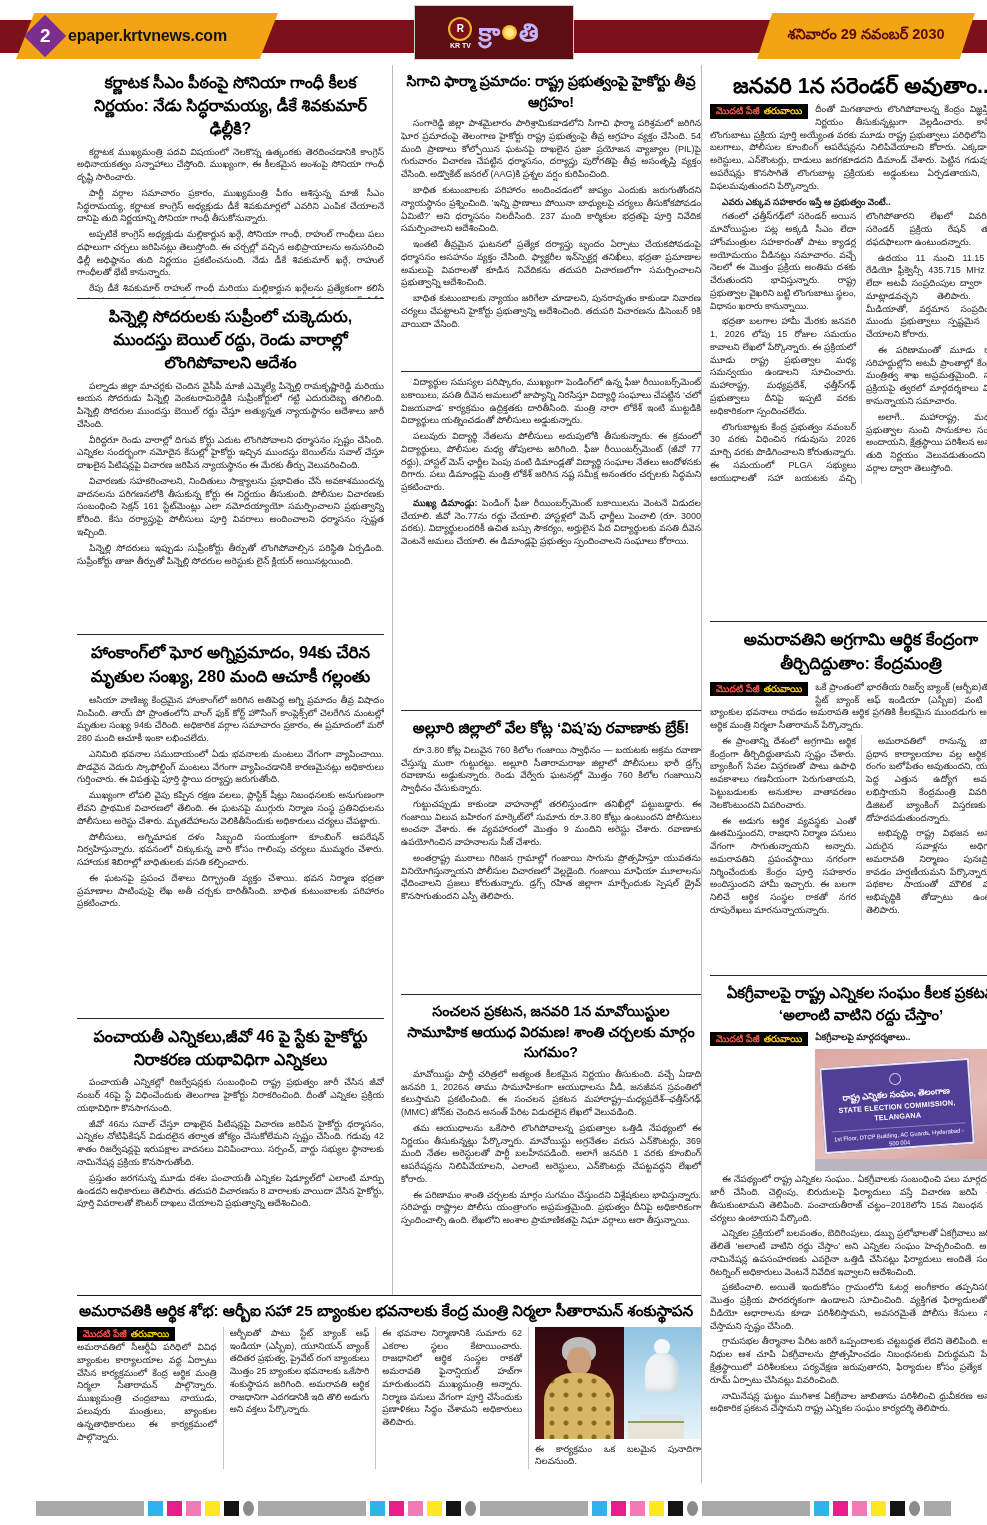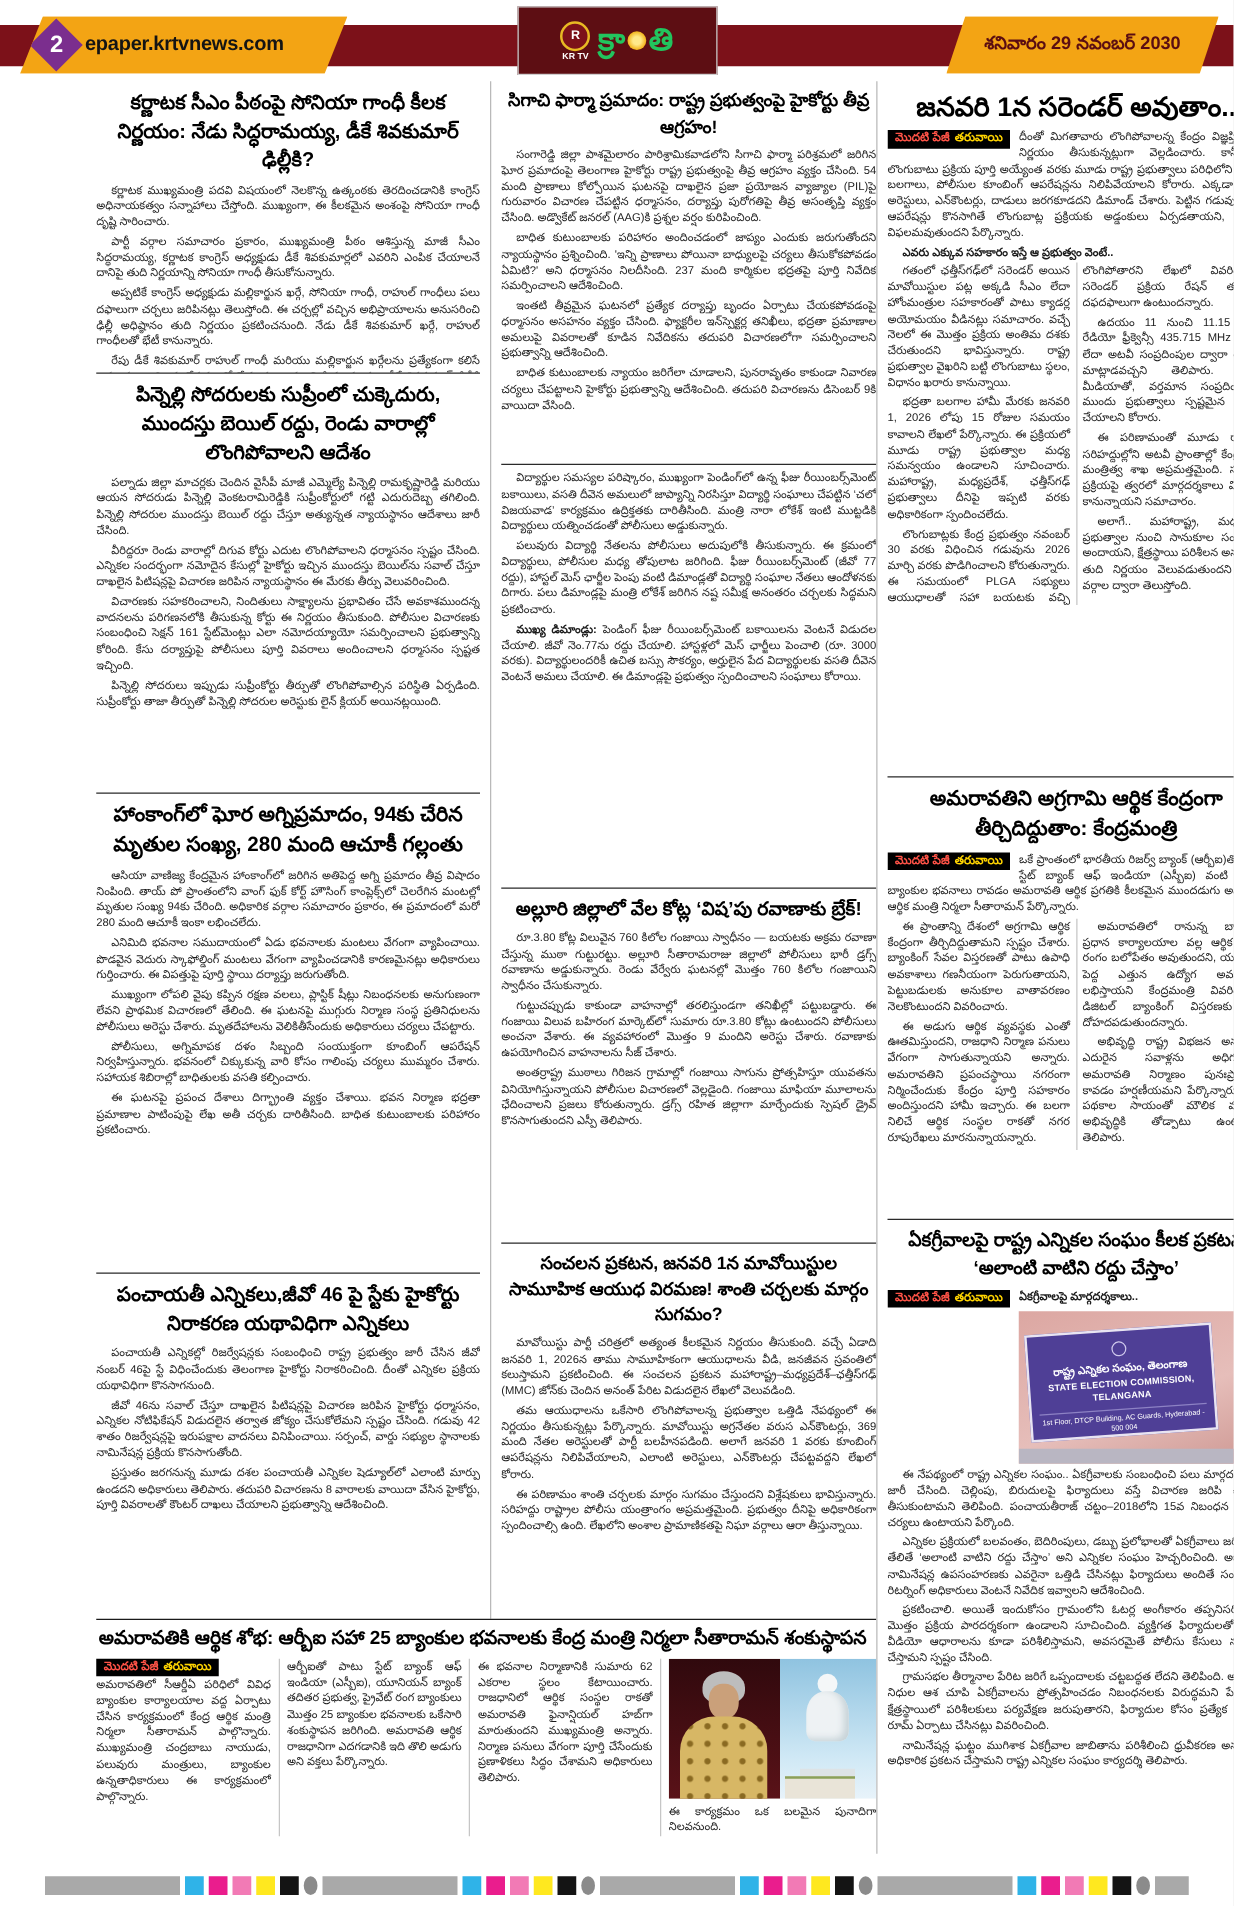--- a/index.html
+++ b/index.html
@@ -15,21 +15,21 @@
   .diamond{width:30px;height:30px;background:#7b2e8e;transform:rotate(45deg);display:flex;align-items:center;justify-content:center;flex:0 0 auto;}
   .diamond span{transform:rotate(-45deg);color:#fff;font-weight:bold;font-size:19px;}
   .site-text{font-weight:bold;font-size:16px;color:#141414;letter-spacing:-0.2px;}
   .date-text{font-weight:bold;font-size:14.5px;color:#5a0d12;}
   .logo-box{position:absolute;left:50%;top:5px;transform:translateX(-50%);width:158px;height:53px;background:#5d0e13;
             border:1px solid #cfcfcf;display:flex;align-items:center;justify-content:center;gap:6px;}
   .kr-stack{display:flex;flex-direction:column;align-items:center;gap:1px;}
   .kr-circle{width:20px;height:20px;border-radius:50%;border:2px solid #e8b923;background:#7c1119;color:#fff;
              font-size:10px;font-weight:bold;display:flex;align-items:center;justify-content:center;}
   .kr-label{color:#fff;font-size:7px;font-weight:bold;}
-  .logo-telugu{display:flex;align-items:center;gap:2px;color:#22c55e;font-weight:bold;font-size:25px;line-height:1;}
+  .logo-telugu{display:flex;align-items:center;gap:2px;color:#c4b5fd;font-weight:bold;font-size:25px;line-height:1;}
   .logo-sun{width:15px;height:15px;border-radius:50%;background:radial-gradient(circle,#ffe98a 30%,#f2b218 70%);}
 
   
   .content{position:absolute;top:65px;left:30px;width:935px;height:1418px;display:flex;margin-left:47px;}
   .left-region{width:624px;display:flex;flex-direction:column;}
   .two-cols{display:flex;height:1230px;}
   .col{box-sizing:border-box;}
   .col1{width:316px;padding-right:8px;border-right:1px solid #b9b9b9;}
   .col2{width:308px;padding-left:8px;}
   .col3{width:311px;box-sizing:border-box;border-left:1px solid #b9b9b9;padding-left:8px;}

